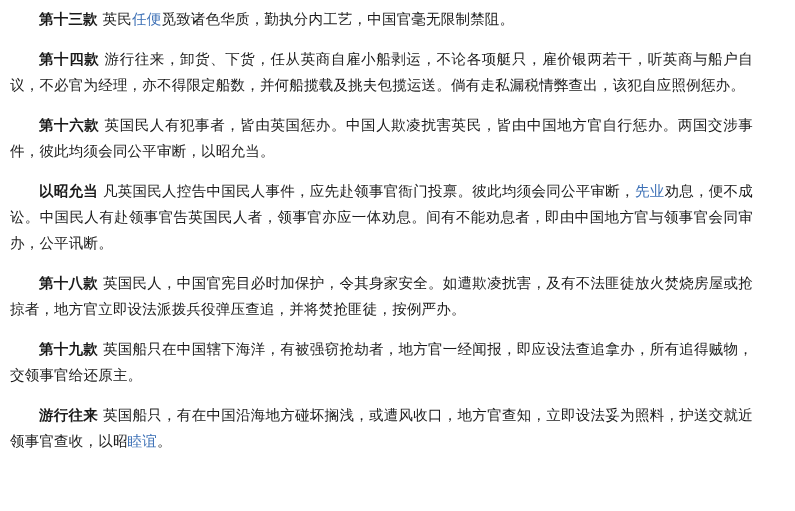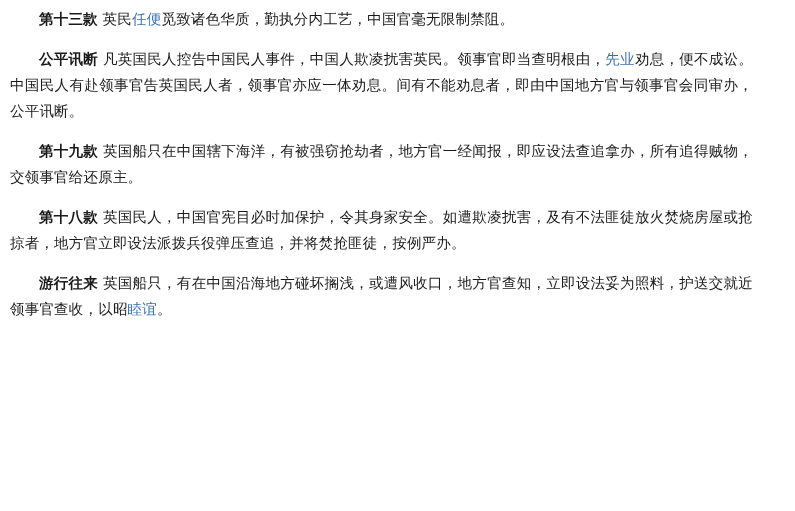--- a/index.html
+++ b/index.html
@@ -39,18 +39,20 @@
   .lnk {
     color: #3b6fb5;
     cursor: pointer;
   }
 </style>
 </head>
 <body>
 
 <div id="doc">
     <p class="para"><span class="lbl">第十三款</span><span class="txt"> 英民</span><span class="lnk">任便</span><span class="txt">觅致诸色华质，勤执分内工艺，中国官毫无限制禁阻。</span></p>
-    <p class="para"><span class="lbl">公平讯断</span><span class="txt"> 凡英国民人控告中国民人事件，中国人欺凌扰害英民。领事官即当查明根由，</span><span class="lnk">先业</span><span class="txt">劝息，便不成讼。中国民人有赴领事官告英国民人者，领事官亦应一体劝息。间有不能劝息者，即由中国地方官与领事官会同审办，公平讯断。</span></p>
+    <p class="para"><span class="lbl">第十四款</span><span class="txt"> 游行往来，卸货、下货，任从英商自雇小船剥运，不论各项艇只，雇价银两若干，听英商与船户自议，不必官为经理，亦不得限定船数，并何船揽载及挑夫包揽运送。倘有走私漏税情弊查出，该犯自应照例惩办。</span></p>
+    <p class="para"><span class="lbl">第十六款</span><span class="txt"> 英国民人有犯事者，皆由英国惩办。中国人欺凌扰害英民，皆由中国地方官自行惩办。两国交涉事件，彼此均须会同公平审断，以昭允当。</span></p>
+    <p class="para"><span class="lbl">以昭允当</span><span class="txt"> 凡英国民人控告中国民人事件，应先赴领事官衙门投禀。彼此均须会同公平审断，</span><span class="lnk">先业</span><span class="txt">劝息，便不成讼。中国民人有赴领事官告英国民人者，领事官亦应一体劝息。间有不能劝息者，即由中国地方官与领事官会同审办，公平讯断。</span></p>
+    <p class="para"><span class="lbl">第十八款</span><span class="txt"> 英国民人，中国官宪目必时加保护，令其身家安全。如遭欺凌扰害，及有不法匪徒放火焚烧房屋或抢掠者，地方官立即设法派拨兵役弹压查追，并将焚抢匪徒，按例严办。</span></p>
     <p class="para"><span class="lbl">第十九款</span><span class="txt"> 英国船只在中国辖下海洋，有被强窃抢劫者，地方官一经闻报，即应设法查追拿办，所有追得贼物，交领事官给还原主。</span></p>
-    <p class="para"><span class="lbl">第十八款</span><span class="txt"> 英国民人，中国官宪目必时加保护，令其身家安全。如遭欺凌扰害，及有不法匪徒放火焚烧房屋或抢掠者，地方官立即设法派拨兵役弹压查追，并将焚抢匪徒，按例严办。</span></p>
     <p class="para"><span class="lbl">游行往来</span><span class="txt"> 英国船只，有在中国沿海地方碰坏搁浅，或遭风收口，地方官查知，立即设法妥为照料，护送交就近领事官查收，以昭</span><span class="lnk">睦谊</span><span class="txt">。</span></p>
     <p class="para"></p>
   </div>
 
 </body></html>

